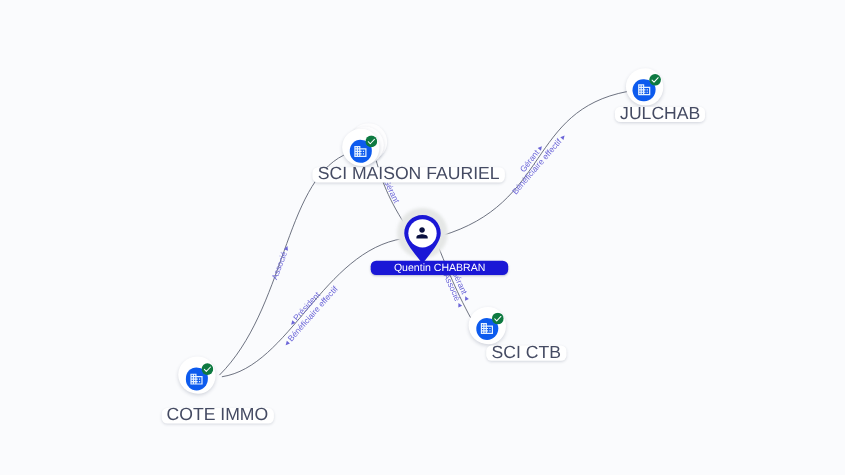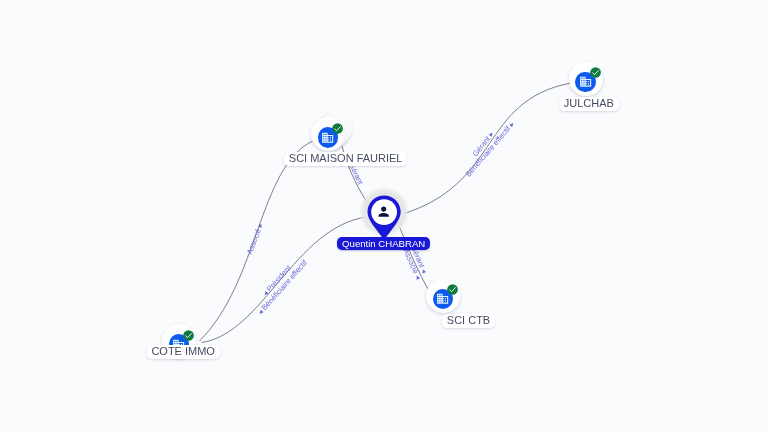--- a/index.html
+++ b/index.html
@@ -3,26 +3,26 @@
 <meta charset="utf-8">
 <style>
   html,body{margin:0;padding:0;}
   body{width:768px;height:432px;background:#fafbfd;overflow:hidden;
        font-family:"Liberation Sans",sans-serif;}
   
   #graph{position:relative;width:768px;height:432px;background:#fafbfd;}
   svg.layer{position:absolute;left:0;top:0;width:768px;height:432px;overflow:visible;}
   .node-label{position:absolute;background:#fff;border-radius:5px;
      box-shadow:0 1px 2.5px rgba(50,60,90,.18);
-     font-size:11px;color:#454b63;white-space:nowrap;
+     font-size:16px;color:#454b63;white-space:nowrap;
      line-height:13.6px;height:13.6px;
      padding:0 4.8px;filter:blur(0);}
   .person-label{position:absolute;background:#1a17d6;color:#fff;border-radius:5px;
      font-size:9.6px;white-space:nowrap;line-height:13.8px;height:13.8px;
-     padding:0 5px;filter:blur(0);
+     padding:0 21px;filter:blur(0);
      box-shadow:0 1px 2px rgba(20,30,90,.28);}
   .elabel{font-size:7.6px;fill:#6c66d8;font-family:"Liberation Sans",sans-serif;}
   #edge-label-layer{filter:blur(0);}
 </style>
 </head>
 <body>
 
 <div id="graph">
   <svg class="layer" id="edge-layer">
       <g>
@@ -119,15 +119,15 @@
  <path fill="#e6f2ff" d="M12 7V3H2v18h20V7H12zM6 19H4v-2h2v2zm0-4H4v-2h2v2zm0-4H4V9h2v2zm0-4H4V5h2v2zm4 12H8v-2h2v2zm0-4H8v-2h2v2zm0-4H8V9h2v2zm0-4H8V5h2v2zm10 12h-8v-2h2v-2h-2v-2h2v-2h-2V9h8v10zm-2-8h-2v2h2v-2zm0 4h-2v2h2v-2z"></path>
           </svg>
         </div>
       <div style="position:absolute;left:3.95px;top:-14.65px;">
           <svg width="11.1" height="11.1" viewBox="0 0 24 24" style="display:block">
   <circle cx="12" cy="12" r="11.5" fill="#0e7a41"></circle>
   <path d="M6.0 12.6l3.9 4.0 8.2-8.7" stroke="#fff" stroke-width="2.0" fill="none" stroke-linecap="round" stroke-linejoin="round"></path>
           </svg>
         </div>
       </div>
-      <div class="node-label" style="left: 146.584px; top: 345px;">COTE IMMO</div>
+      <div class="node-label" style="left: 146.584px; top: 371px;">COTE IMMO</div>
     </div>
 </div>
 
 </body></html>

